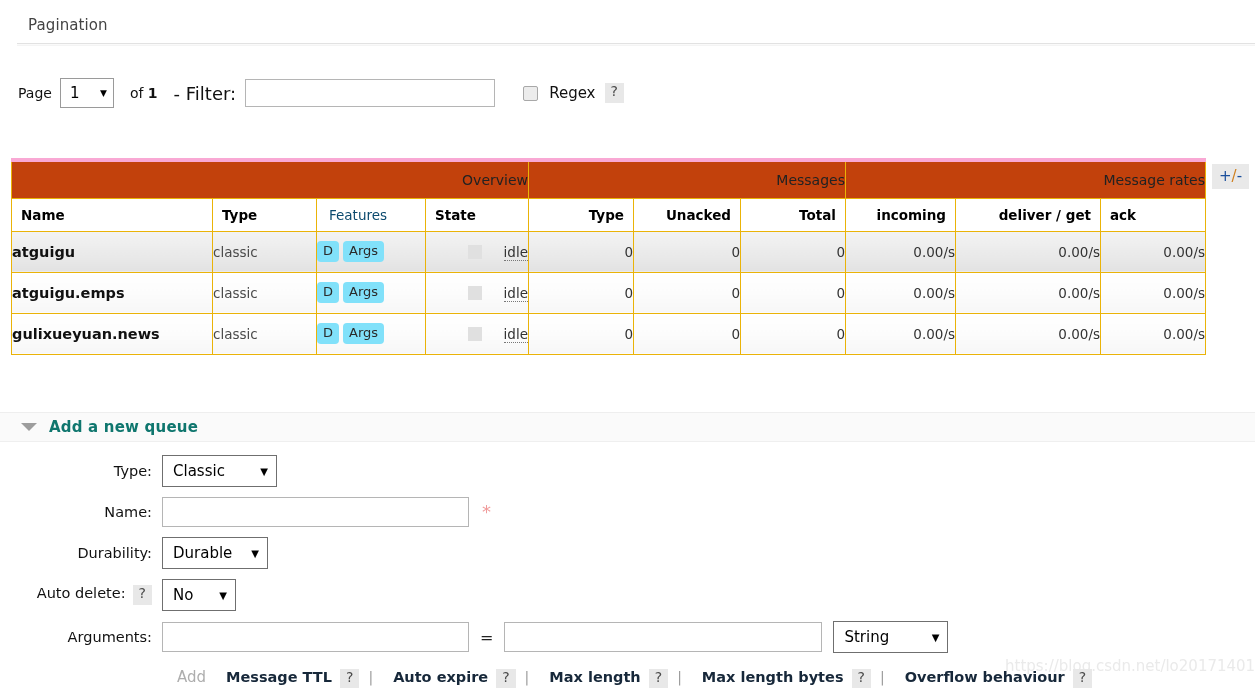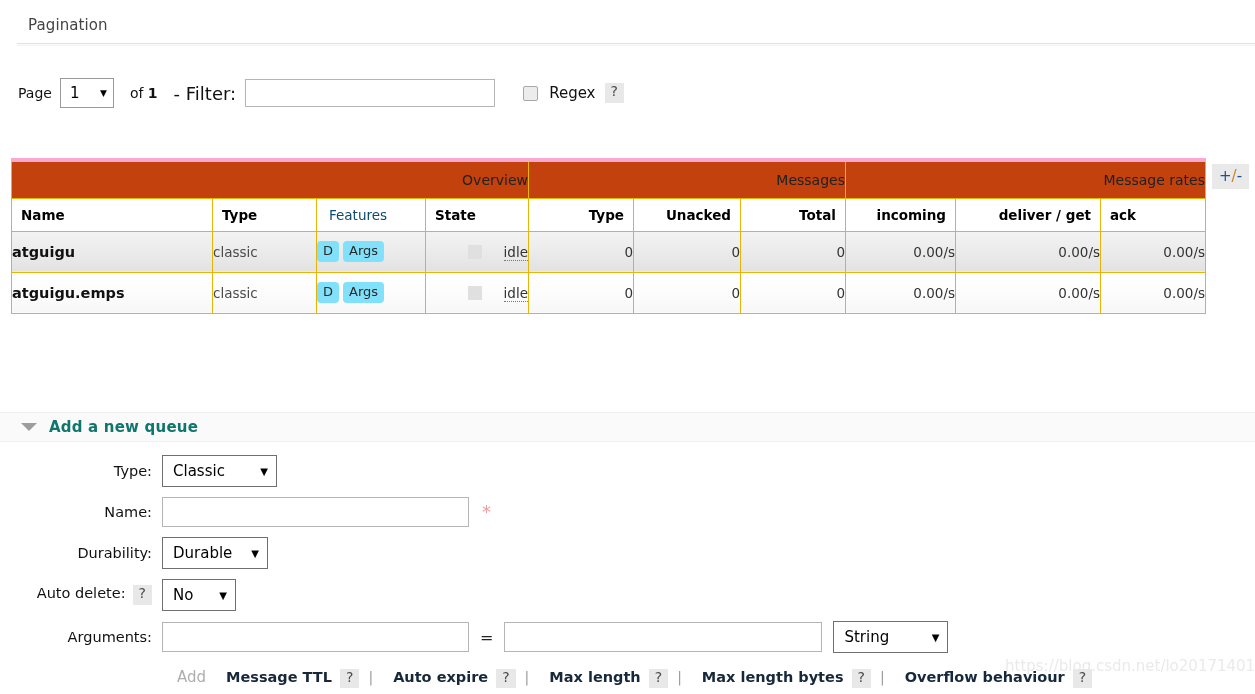--- a/index.html
+++ b/index.html
@@ -336,20 +336,36 @@
           <td class="state-cell">
             <span class="state-sq"></span><span class="state-txt">idle</span>
           </td>
           <td class="num">0</td>
           <td class="num">0</td>
           <td class="num">0</td>
           <td class="num">0.00/s</td>
           <td class="num">0.00/s</td>
           <td class="num">0.00/s</td>
         </tr>
+        <tr class="row even">
+          <td class="name-cell">gulixueyuan.news</td>
+          <td class="type-cell">classic</td>
+          <td class="feat-cell">
+            <span class="badge">D</span><span class="badge">Args</span>
+          </td>
+          <td class="state-cell">
+            <span class="state-sq"></span><span class="state-txt">idle</span>
+          </td>
+          <td class="num">0</td>
+          <td class="num">0</td>
+          <td class="num">0</td>
+          <td class="num">0.00/s</td>
+          <td class="num">0.00/s</td>
+          <td class="num">0.00/s</td>
+        </tr>
       </tbody>
     </table>
   </div>
 
   <div class="plusminus">
     <span class="mn"><span style="color:#1b4f9c">+</span><span style="color:#d08020">/</span><span style="color:#1b4f9c">-</span></span>
   </div>
 
   <div class="addq-head">
     <span class="tri"></span>

